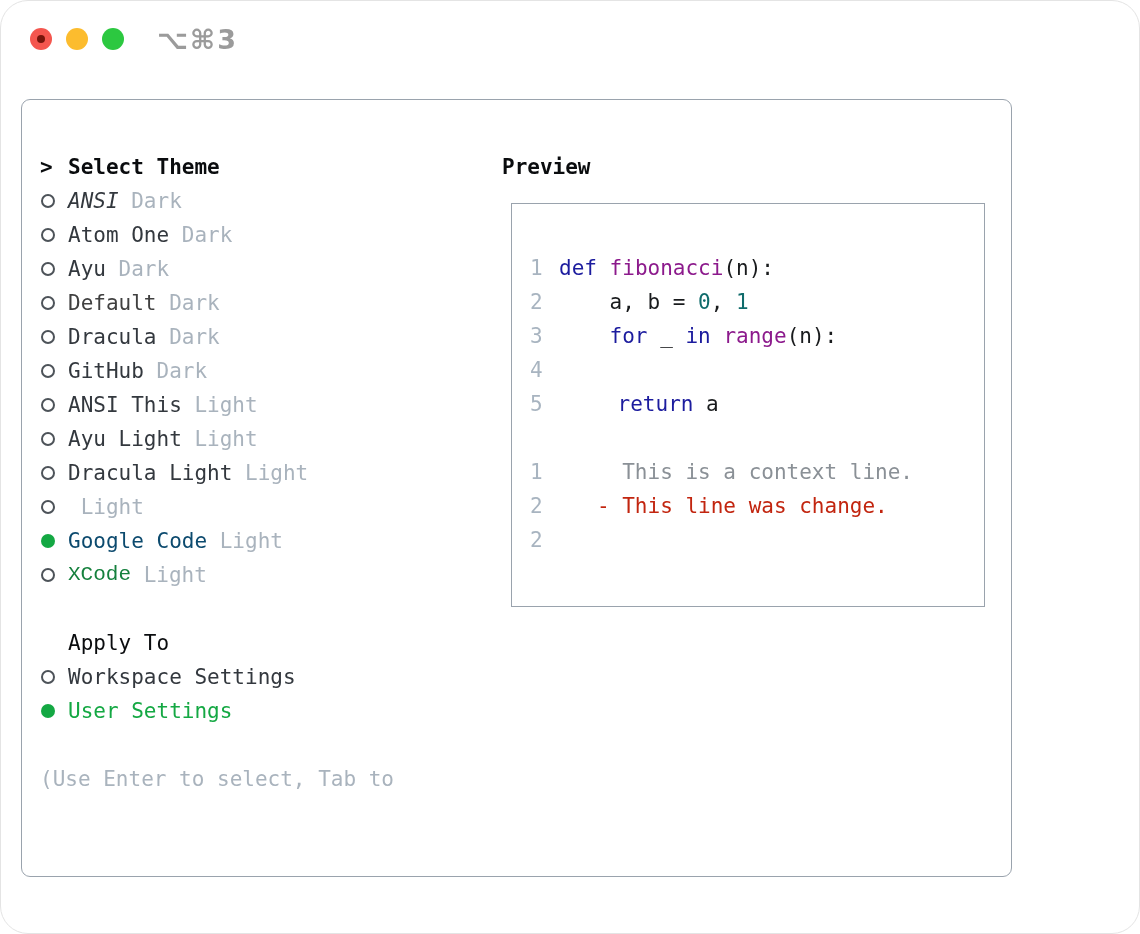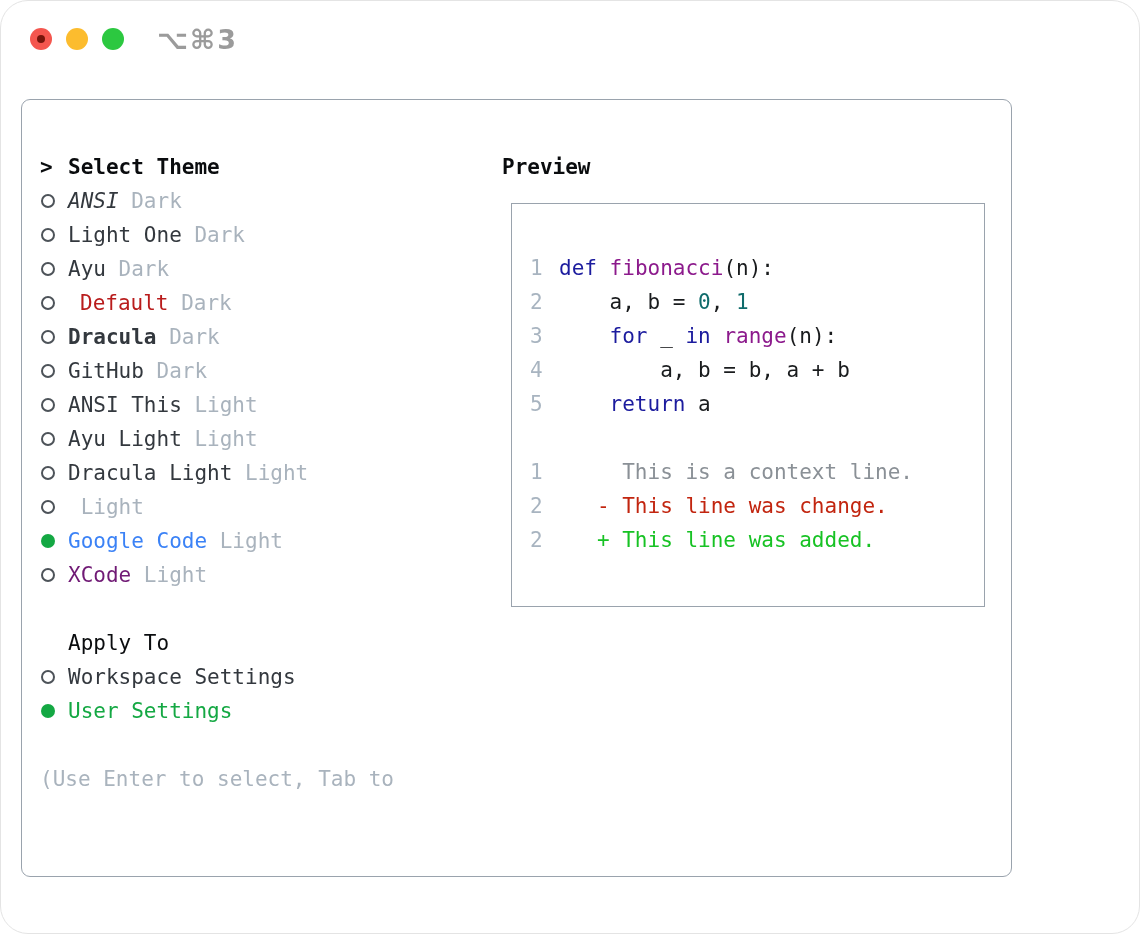--- a/index.html
+++ b/index.html
@@ -60,31 +60,31 @@
   <div class="panel">
 
     <div class="left-col">
       <div class="row">
         <span class="gutter"><span class="prompt">&gt;</span></span>
         <span class="hdr">Select Theme</span>
       </div>
 
       <div id="theme-list">
           <div class="row"><span class="gutter"><span class="ring"></span></span><span style="color: rgb(51, 56, 62); font-style: italic;">ANSI</span><span style="color: rgb(169, 179, 189);"> Dark</span></div>
-          <div class="row"><span class="gutter"><span class="ring"></span></span><span style="color: rgb(51, 56, 62);">Light One</span><span style="color: rgb(169, 179, 189);"> Dark</span></div>
+          <div class="row"><span class="gutter"><span class="ring"></span></span><span style="color: rgb(51, 56, 62);">Atom One</span><span style="color: rgb(169, 179, 189);"> Dark</span></div>
           <div class="row"><span class="gutter"><span class="ring"></span></span><span style="color: rgb(51, 56, 62); text-align: center;">Ayu</span><span style="color: rgb(169, 179, 189);"> Dark</span></div>
-          <div class="row"><span class="gutter"><span class="ring"></span></span><span style="color: #b91c1c; margin-left: 12px;">Default</span><span style="color: rgb(169, 179, 189);"> Dark</span></div>
-          <div class="row"><span class="gutter"><span class="ring"></span></span><span style="color: rgb(51, 56, 62); font-weight: bold;">Dracula</span><span style="color: rgb(169, 179, 189);"> Dark</span></div>
+          <div class="row"><span class="gutter"><span class="ring"></span></span><span style="color: #404040;">Default</span><span style="color: rgb(169, 179, 189);"> Dark</span></div>
+          <div class="row"><span class="gutter"><span class="ring"></span></span><span style="color: rgb(51, 56, 62);">Dracula</span><span style="color: rgb(169, 179, 189);"> Dark</span></div>
           <div class="row"><span class="gutter"><span class="ring"></span></span><span style="color: rgb(51, 56, 62);">GitHub</span><span style="color: rgb(169, 179, 189);"> Dark</span></div>
           <div class="row"><span class="gutter"><span class="ring"></span></span><span style="color: rgb(51, 56, 62);">ANSI This</span><span style="color: rgb(169, 179, 189);"> Light</span></div>
           <div class="row"><span class="gutter"><span class="ring"></span></span><span style="color: rgb(51, 56, 62);">Ayu Light</span><span style="color: rgb(169, 179, 189);"> Light</span></div>
           <div class="row"><span class="gutter"><span class="ring"></span></span><span style="color: rgb(51, 56, 62);">Dracula Light</span><span style="color: rgb(169, 179, 189);"> Light</span></div>
           <div class="row"><span class="gutter"><span class="ring"></span></span><span style="color: rgb(169, 179, 189);"> Light</span></div>
-          <div class="row"><span class="gutter"><span class="ring sel"></span></span><span style="color: #3b82f6;">Google Code</span><span style="color: rgb(169, 179, 189);"> Light</span></div>
-          <div class="row"><span class="gutter"><span class="ring"></span></span><span style="color: #701a75;">XCode</span><span style="color: rgb(169, 179, 189);"> Light</span></div>
+          <div class="row"><span class="gutter"><span class="ring sel"></span></span><span style="color: #0c4a6e;">Google Code</span><span style="color: rgb(169, 179, 189);"> Light</span></div>
+          <div class="row"><span class="gutter"><span class="ring"></span></span><span style="color: #15803d; font-family: Liberation Mono, monospace;">XCode</span><span style="color: rgb(169, 179, 189);"> Light</span></div>
         </div>
 
       <div class="spacer"></div>
 
       <div class="row">
         <span class="gutter"></span>
         <span class="subhdr">Apply To</span>
       </div>
 
       <div id="apply-list">
@@ -99,23 +99,23 @@
 
     <div class="row preview-title">
       <span class="hdr">Preview</span>
     </div>
 
     <div class="preview-box">
       <div id="code-lines">
           <div class="code-row"><span class="lineno" style="color: rgb(168, 180, 192);">1</span><span style="color: rgb(28, 28, 158);">def</span><span style="color: rgb(25, 27, 29);"> </span><span style="color: rgb(140, 26, 140);">fibonacci</span><span style="color: rgb(25, 27, 29);">(n):</span></div>
           <div class="code-row"><span class="lineno" style="color: rgb(168, 180, 192);">2</span><span style="color: rgb(25, 27, 29);">    a, b = </span><span style="color: rgb(15, 107, 107);">0</span><span style="color: rgb(25, 27, 29);">, </span><span style="color: rgb(15, 107, 107);">1</span></div>
           <div class="code-row"><span class="lineno" style="color: rgb(168, 180, 192);">3</span><span style="color: rgb(25, 27, 29);">    </span><span style="color: rgb(28, 28, 158);">for</span><span style="color: rgb(25, 27, 29);"> _ </span><span style="color: rgb(28, 28, 158);">in</span><span style="color: rgb(25, 27, 29);"> </span><span style="color: rgb(140, 26, 140);">range</span><span style="color: rgb(25, 27, 29);">(n):</span></div>
-          <div class="code-row"><span class="lineno" style="color: rgb(168, 180, 192);">4</span><span style="color: rgb(25, 27, 29);">        a, b = b, a + b</span></div>
-          <div class="code-row"><span class="lineno" style="color: rgb(168, 180, 192);">5</span><span style="color: rgb(25, 27, 29);">    </span><span style="color: rgb(28, 28, 158);">return</span><span style="color: rgb(25, 27, 29);"> a</span></div>
+          <div class="code-row"><span class="lineno" style="color: rgb(168, 180, 192);">4</span></div>
+          <div class="code-row"><span class="lineno" style="color: rgb(168, 180, 192);">5</span><span style="color: rgb(25, 27, 29);">    </span><span style="color: rgb(28, 28, 158); margin-left: 8px;">return</span><span style="color: rgb(25, 27, 29);"> a</span></div>
           <div class="code-row"><span class="lineno" style="color: rgb(168, 180, 192);"></span></div>
           <div class="code-row"><span class="lineno" style="color: rgb(168, 180, 192);">1</span><span style="color: rgb(138, 144, 150);">     This is a context line.</span></div>
           <div class="code-row"><span class="lineno" style="color: rgb(168, 180, 192);">2</span><span style="color: rgb(194, 37, 15);">   - This line was change.</span></div>
-          <div class="code-row"><span class="lineno" style="color: rgb(168, 180, 192);">2</span><span style="color: rgb(23, 194, 36);">   + This line was added.</span></div>
+          <div class="code-row"><span class="lineno" style="color: rgb(168, 180, 192);">2</span></div>
         </div>
     </div>
 
   </div>
 </div>
 
 </body></html>

